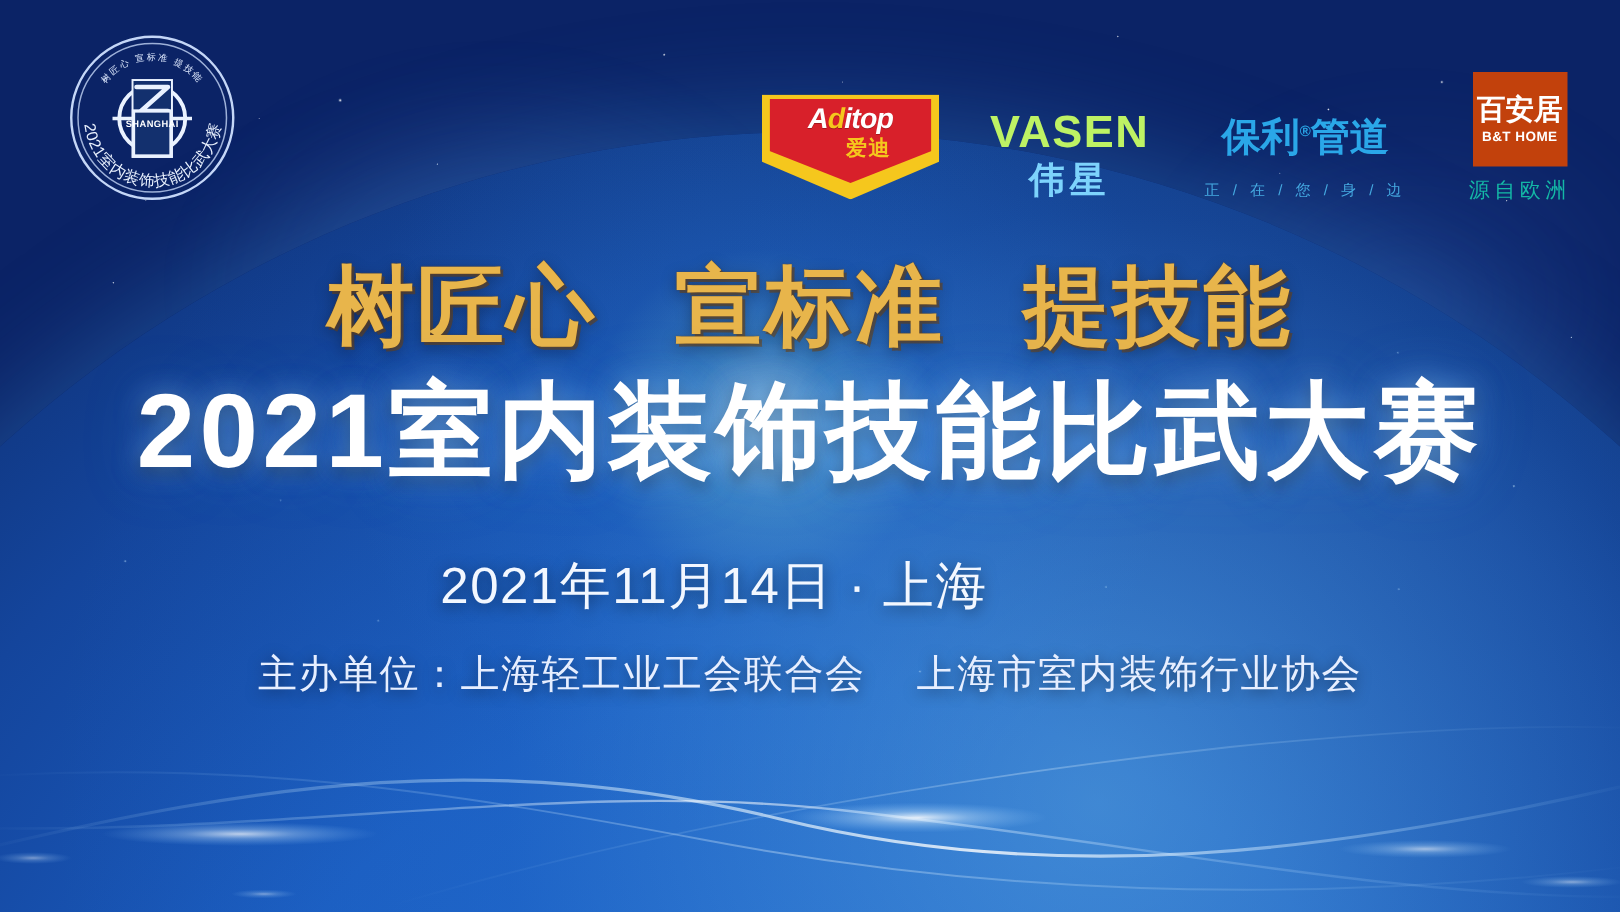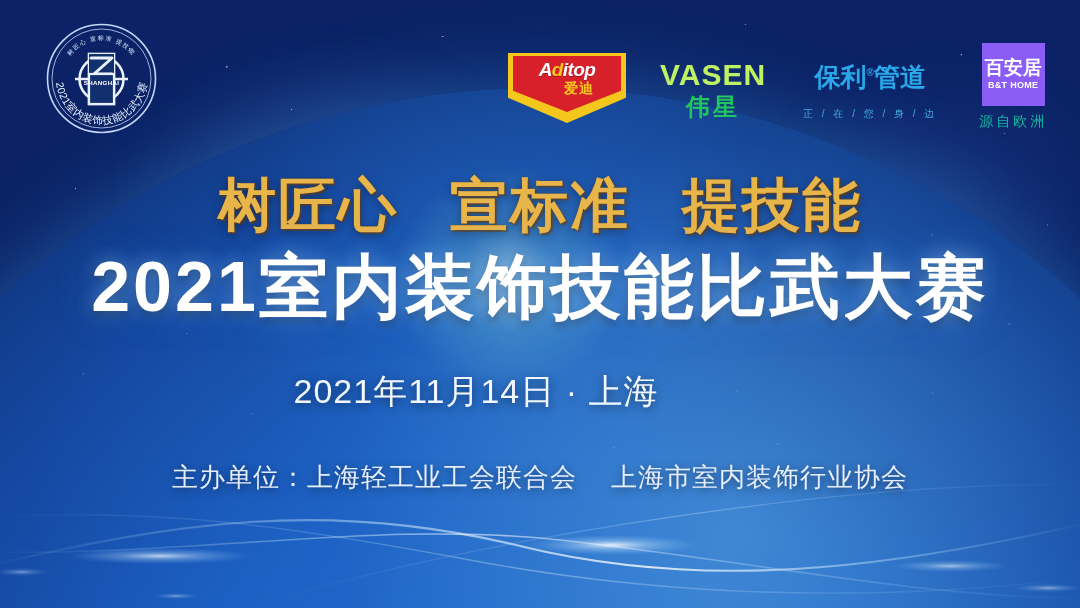--- a/index.html
+++ b/index.html
@@ -212,21 +212,21 @@
   }
 
   
   .sponsors {
     position: absolute;
     left: 508px;
     top: 27px;
     width: 562px;
     height: 106px;
     display: flex;
-    align-items: center;
+    align-items: flex-end;
     gap: 16px;
   }
   .sponsor { position: relative; }
 
   
   .sp-aditop { width: 120px; margin-top: 16px; }
   .aditop-shield {
     position: relative;
     width: 118px;
     height: 70px;
@@ -274,21 +274,21 @@
   .vasen-en {
     font-size: 30px;
     font-weight: bold;
     color: #bef264;
     letter-spacing: 1px;
     line-height: 1;
   }
   .vasen-cn {
     font-size: 24px;
     font-weight: bold;
-    color: #22c55e;
+    color: #7dd3fc;
     letter-spacing: 3px;
     line-height: 1;
     margin-top: 5px;
   }
 
   
   .sp-poly { width: 148px; margin-top: 22px; text-align: center; }
   .poly-main {
     font-size: 26px;
     font-weight: bold;
@@ -307,21 +307,21 @@
     opacity: .9;
     white-space: nowrap;
   }
 
   
   .sp-bt { width: 120px; margin-top: 10px; text-align: center; }
   .bt-box {
     width: 63px;
     height: 63px;
     margin: 0 auto;
-    background: #8b5cf6;
+    background: #c2410c;
     display: flex;
     flex-direction: column;
     align-items: center;
     justify-content: center;
   }
   .bt-cn {
     font-size: 19px;
     font-weight: bold;
     color: #fff;
     line-height: 1;
@@ -400,21 +400,20 @@
     left: 0;
     top: 434px;
     width: 1080px;
     text-align: center;
     font-size: 26px;
     color: #e6eeff;
     letter-spacing: 1px;
     line-height: 1.2;
     white-space: nowrap;
     text-shadow: 0 2px 9px rgba(0,0,0,.5);
-    margin-top: 28px;
   }
   .organizers .gap2 { display: inline-block; width: 34px; }
 </style>
 </head>
 <body>
 
 <div class="poster">
 
   <div class="nebula-a"></div>
   <div class="nebula-c"></div>

